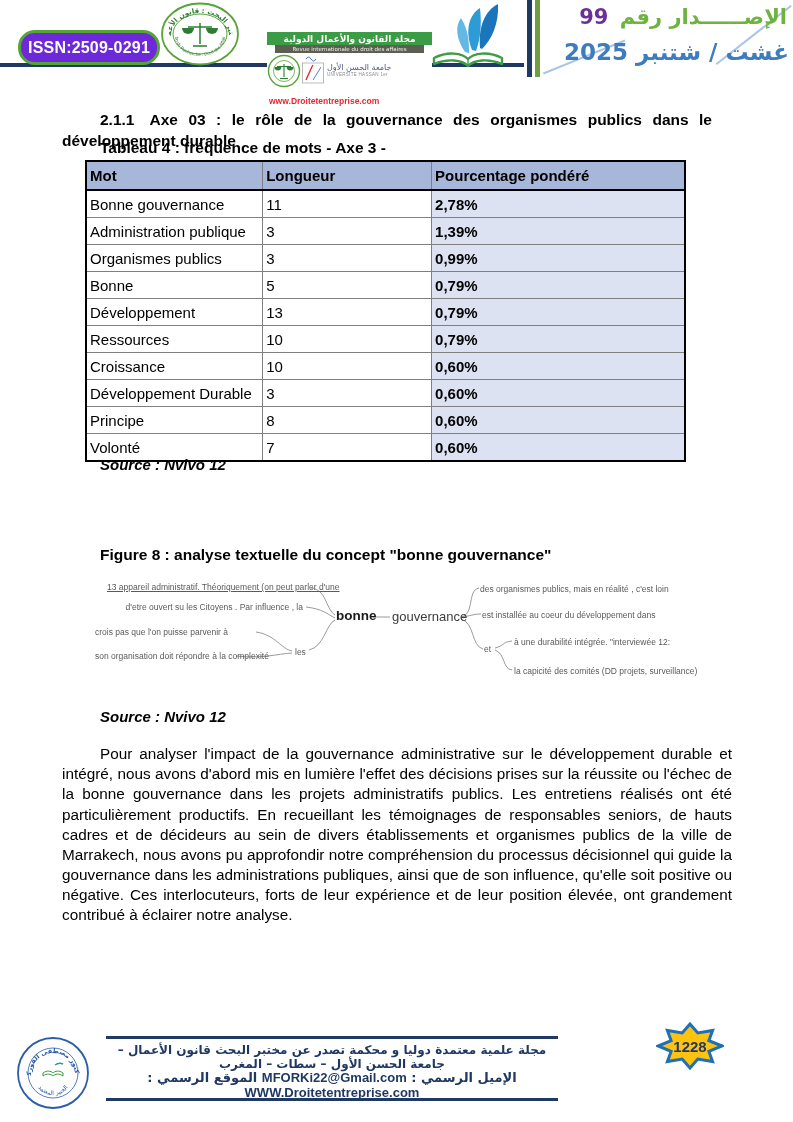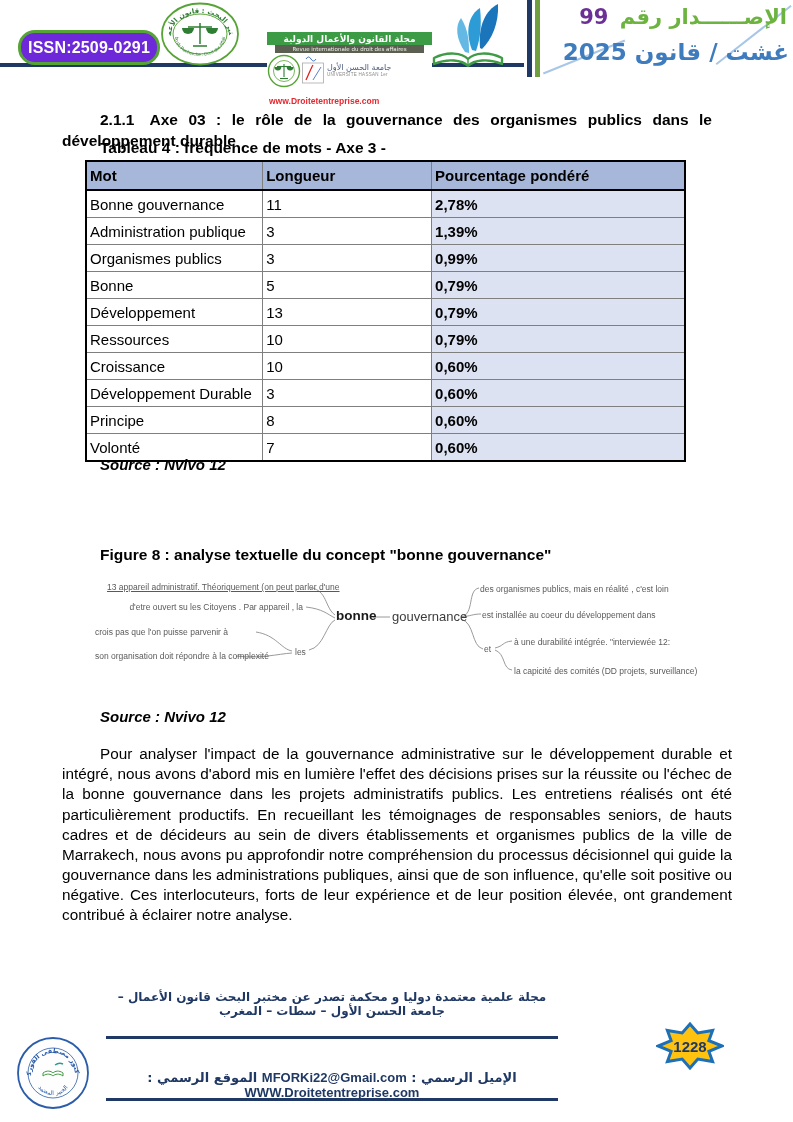--- a/index.html
+++ b/index.html
@@ -96,21 +96,21 @@
     font-size:15.3px; line-height:20.1px; text-align:justify; text-indent:38px; color:#000;
   }
 
   
   .footer-rule { left:106px; width:452px; height:2.5px; background:#1f3864; }
   .fr1 { top:1036px; } .fr2 { top:1098px; }
   .footer-ar {
     left:106px; width:452px; text-align:center; direction:rtl;
     font-family:"DejaVu Sans", sans-serif; font-weight:bold; color:#1f3864;
   }
-  .fline1 { top:990px; font-size:12px; }
+  .fline1 { top:1043px; font-size:12px; }
   .fline2 { top:1070px; font-size:13px; }
   .fline2 .latin { font-family:"Liberation Sans", sans-serif; }
   .stamp { left:15px; top:1035px; width:76px; height:76px; }
   .page-star { left:656px; top:1022px; width:68px; height:48px; }
 </style>
 </head>
 <body>
 
 <div class="page">
 
@@ -182,21 +182,21 @@
   <div class="abs vbar-navy"></div>
   <div class="abs vbar-green"></div>
   <div class="abs diag1"></div>
   <div class="abs diag2"></div>
 
   <div class="abs issue-line1">
     <span>الإصــــــدار رقم</span>
     <span class="num">99</span>
   </div>
   <div class="abs issue-line2">
-    <span>غشت / قانون</span>
+    <span>غشت / شتنبر</span>
     <span>2025</span>
   </div>
 
   <p class="abs heading">
     <span class="sec-num">2.1.1</span><span>Axe 03 : le rôle de la gouvernance des organismes publics dans le développement durable</span>
   </p>
 
   <div class="abs table-caption">Tableau 4 : fréquence de mots - Axe 3 -</div>
 
   <table class="word-table">
@@ -280,21 +280,21 @@
         <path d="M214,72 C229,69 231,46 240,42"></path>
         <line x1="278" y1="39" x2="295" y2="39"></line>
         <path d="M366,39 C380,36 372,12 384,10"></path>
         <path d="M366,39 C376,38 378,36 386,36"></path>
         <path d="M366,41 C380,45 376,68 388,71"></path>
         <path d="M400,70 C409,68 407,64 417,63"></path>
         <path d="M400,72 C411,76 407,91 417,92"></path>
       </g>
     </svg>
     <div class="lbl dl1">13 appareil administratif. Théoriquement (on peut parler d'une</div>
-    <div class="lbl dl2">d'etre ouvert su les Citoyens . Par appareil , la</div>
+    <div class="lbl dl2">d'etre ouvert su les Citoyens . Par influence , la</div>
     <div class="lbl dl3">crois pas que l'on puisse parvenir à</div>
     <div class="lbl dl4">son organisation doit répondre à la complexité</div>
     <div class="lbl nles">les</div>
     <div class="lbl nbonne">bonne</div>
     <div class="lbl ngouv">gouvernance</div>
     <div class="lbl dr1">des organismes publics, mais en réalité , c'est loin</div>
     <div class="lbl dr2">est installée au coeur du développement dans</div>
     <div class="lbl net">et</div>
     <div class="lbl dr3">à une durabilité intégrée. "interviewée 12:</div>
     <div class="lbl dr4">la capicité des comités (DD projets, surveillance)</div>

